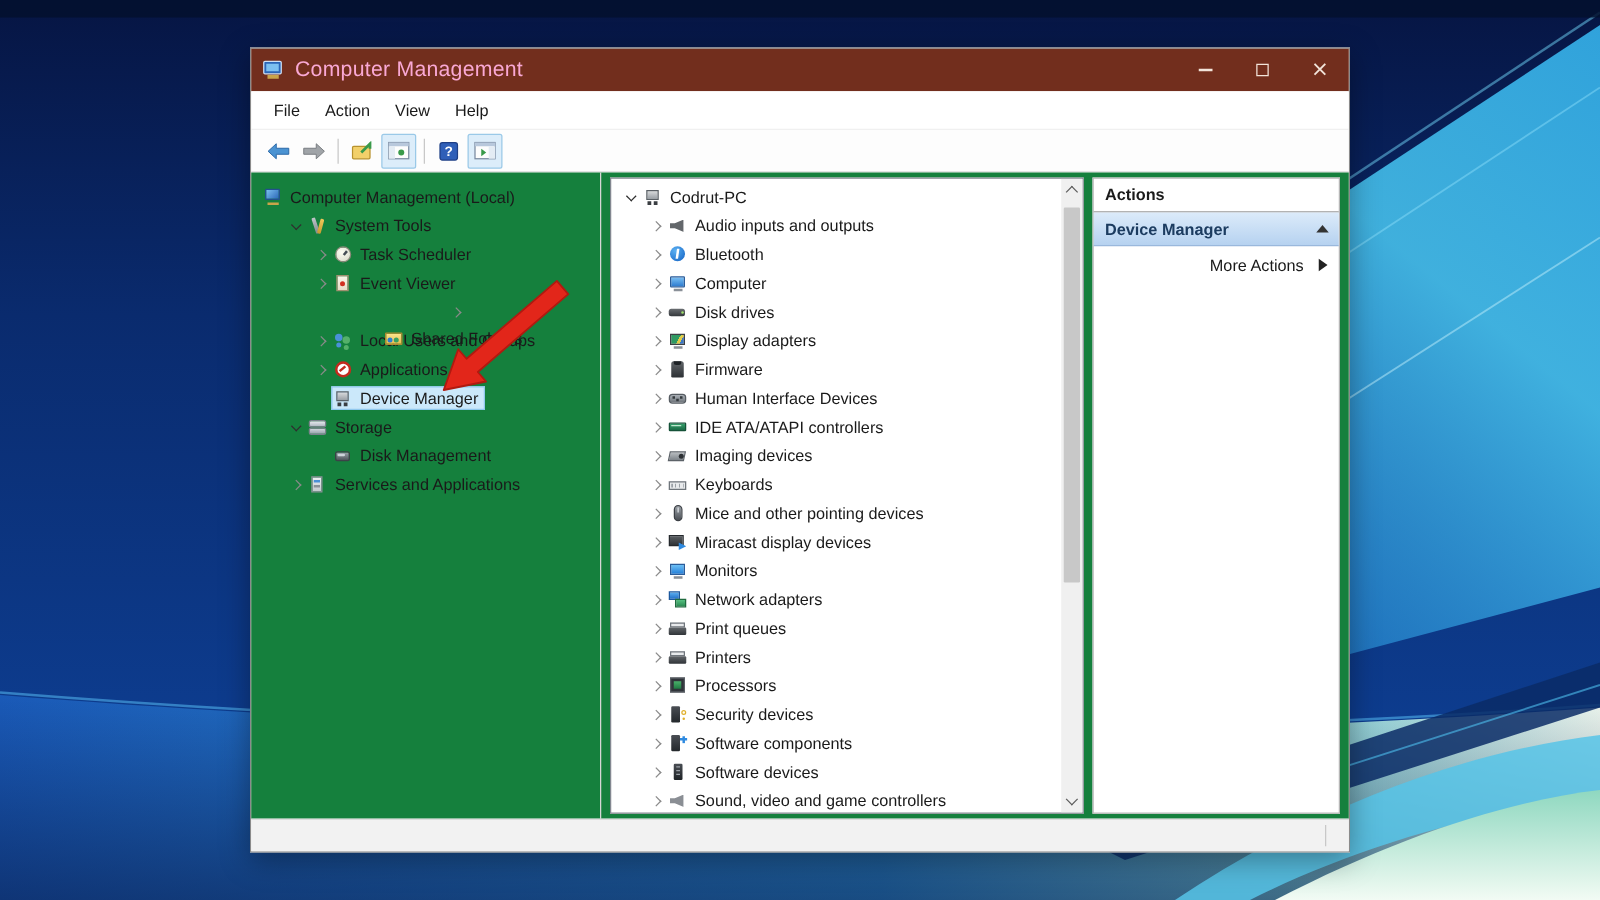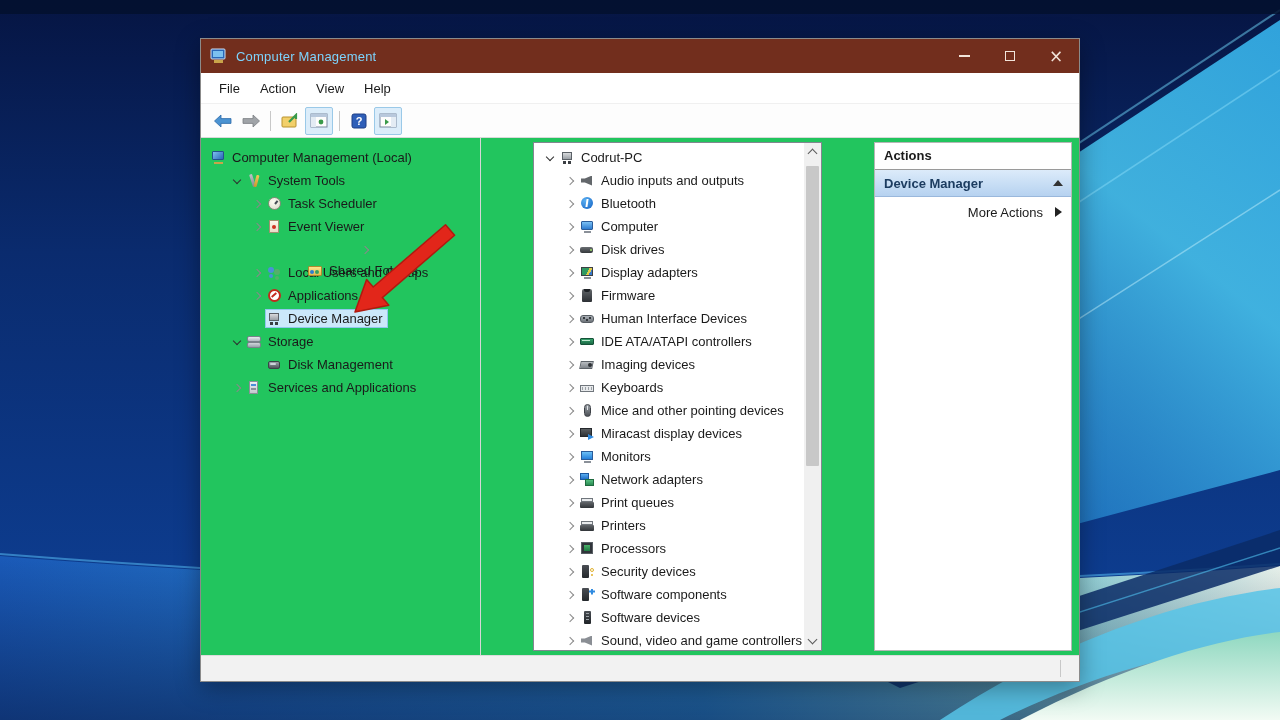--- a/index.html
+++ b/index.html
@@ -7,36 +7,36 @@
        font-family:"Liberation Sans","DejaVu Sans",sans-serif;font-size:13px;color:#1a1a1a;
        background:#0a2a66;}
   .wallpaper{position:absolute;left:0;top:0;width:1280px;height:720px;z-index:0;}
 
   
   .window{position:absolute;left:200px;top:38px;width:880px;height:644px;z-index:10;
           background:#fff;border:1px solid #8b8b8b;box-sizing:border-box;
           box-shadow:0 6px 22px rgba(0,0,0,.35);display:flex;flex-direction:column;}
   .titlebar{height:34px;background:#722e1d;display:flex;align-items:center;flex:none;}
   .titlebar .appicon{width:18px;height:16px;margin:0 8px 0 9px;flex:none;}
-  .title-text{color:#7dd3fc;font-size:13px;letter-spacing:.2px;}
+  .title-text{color:#f9a8d4;font-size:17px;letter-spacing:.2px;}
   .tb-controls{margin-left:auto;display:flex;height:100%;}
   .tb-btn{width:46px;height:100%;display:flex;align-items:center;justify-content:center;color:#f2e4da;}
   .glyph-min{width:11px;height:1.5px;background:#f2e4da;display:inline-block;}
   .glyph-max{width:10px;height:10px;border:1.5px solid #f2e4da;display:inline-block;box-sizing:border-box;}
   .glyph-close{font-size:17px;line-height:1;font-family:"DejaVu Sans",sans-serif;}
 
   .menubar{height:30px;background:#fff;display:flex;align-items:center;padding-left:8px;flex:none;border-bottom:1px solid #f0f0f0;}
   .menu-item{padding:4px 10px;}
 
   .toolbar{height:33px;background:#fdfdfd;display:flex;align-items:center;padding-left:8px;flex:none;border-bottom:1px solid #d9d9d9;}
   .tbi{display:flex;align-items:center;justify-content:center;width:26px;height:26px;margin:0 1px;}
   .tbi.boxed{border:1px solid #9ac9e8;background:#dcedfa;border-radius:2px;}
   .tb-sep{width:1px;height:20px;background:#c8c8c8;margin:0 5px;}
 
-  .content{flex:1;display:flex;min-height:0;background:#22c55e;gap:45px;}
+  .content{flex:1;display:flex;min-height:0;background:#15803d;}
 
   
   .tree-panel{width:279px;flex:none;border-right:1px solid #d6d6d6;padding-top:8px;overflow:hidden;}
   .trow{height:23px;display:flex;align-items:center;white-space:nowrap;}
   .exp{width:16px;height:23px;display:flex;align-items:center;justify-content:center;flex:none;}
   .exp::before{content:'';width:5px;height:5px;border-right:1.4px solid #8a8a8a;border-bottom:1.4px solid #8a8a8a;transform:rotate(-45deg);}
   .exp.exp-expanded::before{transform:rotate(45deg);border-color:#2f2f2f;margin-top:-2px;}
   .exp.exp-none::before{display:none;}
   .rowc{display:flex;align-items:center;padding:1px 4px 1px 1px;border:1px solid transparent;}
   .trow.selected .rowc{background:#cbe8fa;border-color:#90c8ee;}

